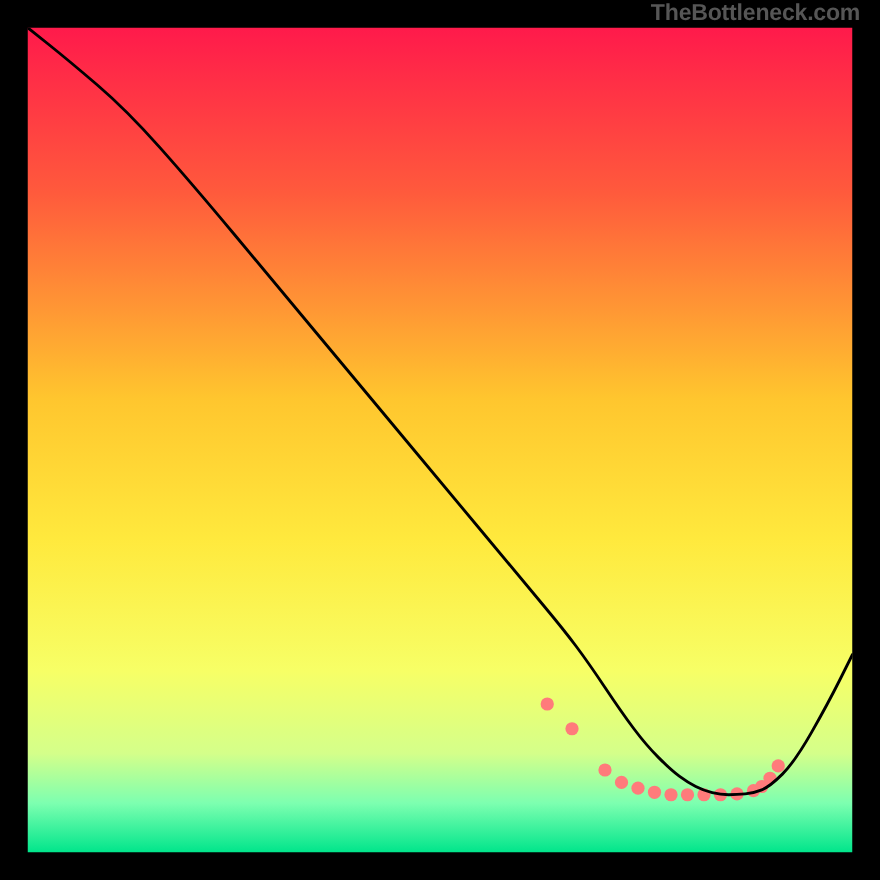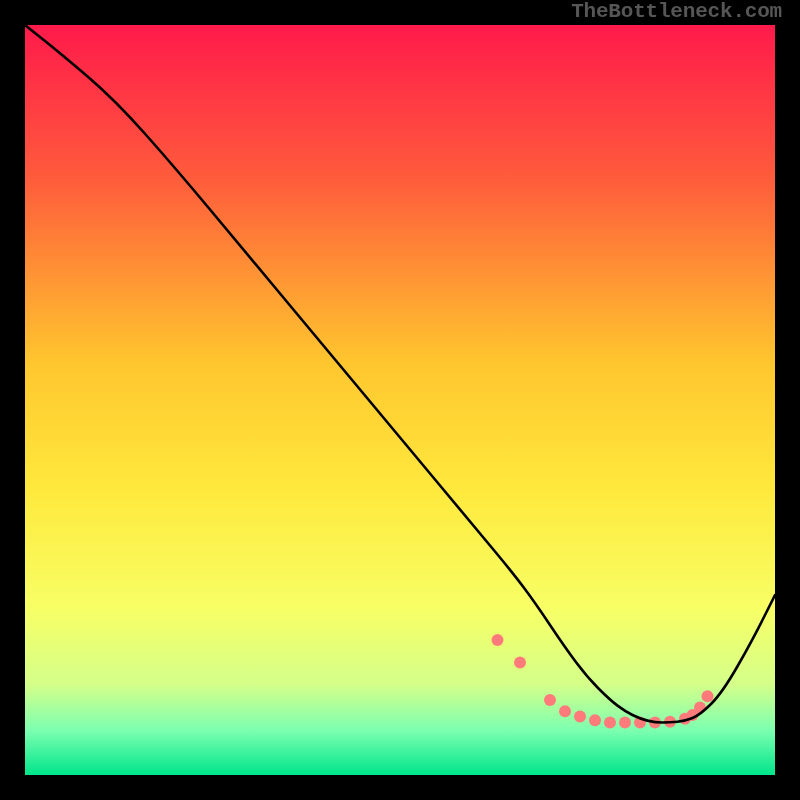--- a/index.html
+++ b/index.html
@@ -16,21 +16,21 @@
     position: absolute;
     left: 9px;
     top: 9px;
     width: 750px;
     height: 750px;
   }
   .attribution {
     position: absolute;
     top: 0px;
     right: 18px;
-    font-family: Liberation Mono, monospace;
+    font-family: Liberation Sans, sans-serif;
     font-size: 21px;
     font-weight: 600;
     color: #565656;
     letter-spacing: -0.2px;
   }
   svg { display: block; }
 </style>
 </head>
 <body>
 

